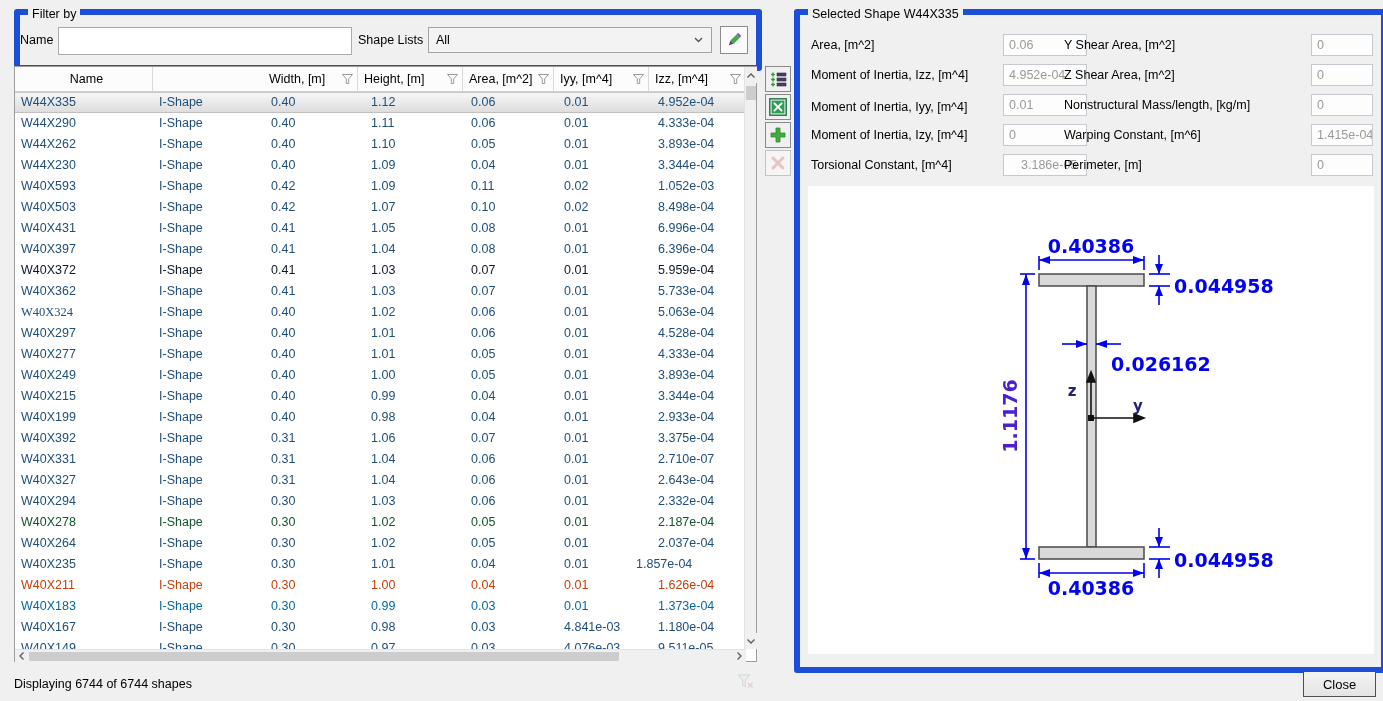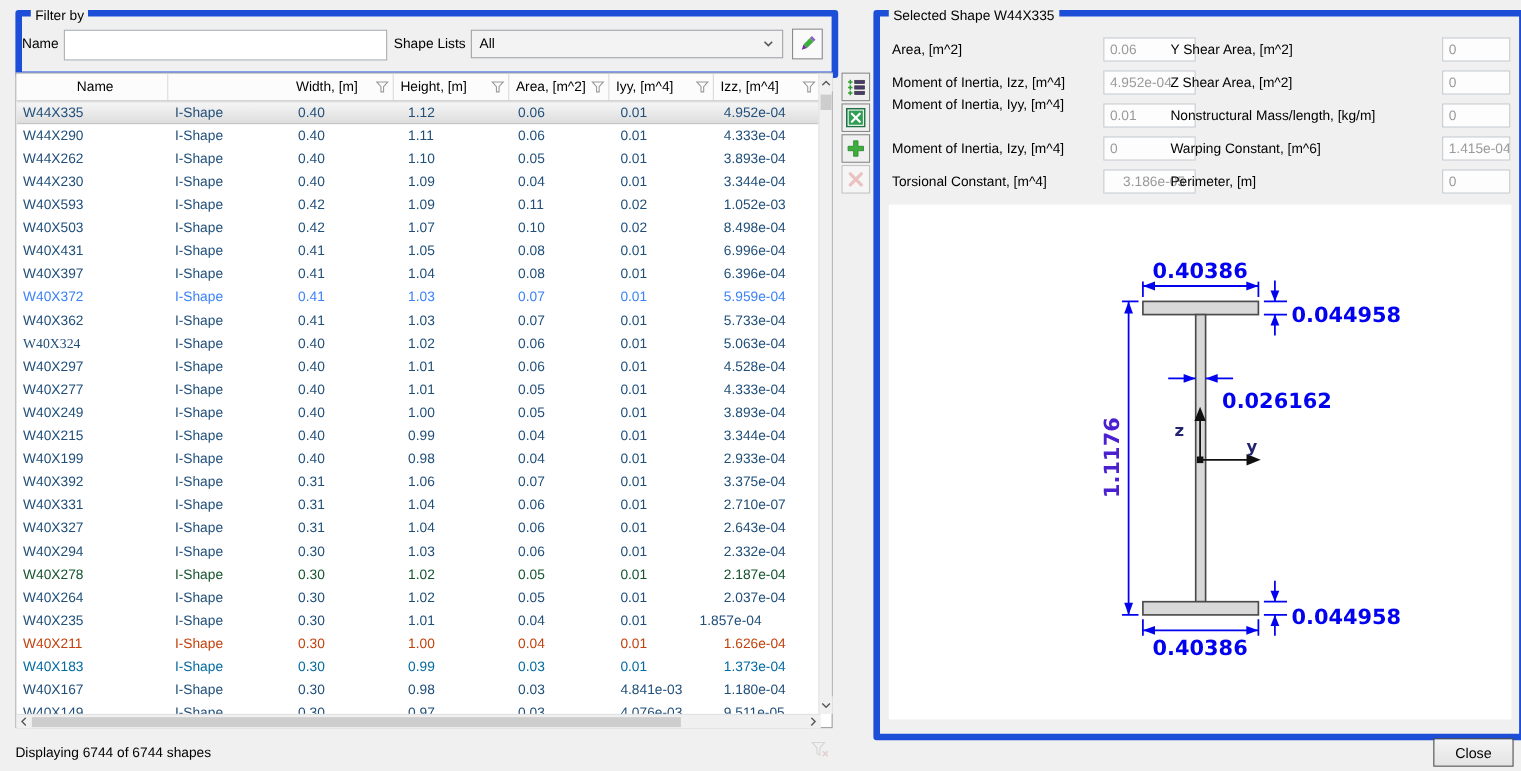--- a/index.html
+++ b/index.html
@@ -176,21 +176,21 @@
       </div>
       <div class="trow" style="top: 147px; color: rgb(31, 78, 121);">
         <span class="tcell" style="left: 6px;">W40X397</span>
         <span class="tcell" style="left: 144px;">I-Shape</span>
         <span class="tcell" style="left: 256px;">0.41</span>
         <span class="tcell" style="left: 356px;">1.04</span>
         <span class="tcell" style="left: 456px;">0.08</span>
         <span class="tcell" style="left: 549px;">0.01</span>
         <span class="tcell" style="left: 643px;">6.396e-04</span>
       </div>
-      <div class="trow" style="top: 168px; color: #3b82f6;">
+      <div class="trow" style="top: 168px; color: #0f172a;">
         <span class="tcell" style="left: 6px;">W40X372</span>
         <span class="tcell" style="left: 144px;">I-Shape</span>
         <span class="tcell" style="left: 256px;">0.41</span>
         <span class="tcell" style="left: 356px;">1.03</span>
         <span class="tcell" style="left: 456px;">0.07</span>
         <span class="tcell" style="left: 549px;">0.01</span>
         <span class="tcell" style="left: 643px;">5.959e-04</span>
       </div>
       <div class="trow" style="top: 189px; color: rgb(31, 78, 121);">
         <span class="tcell" style="left: 6px;">W40X362</span>
@@ -445,21 +445,21 @@
   </svg>
 </span>
 
 <div class="groupbox" style="left:794px;top:9px;width:581px;height:652px;">
   <span class="groupbox-title">Selected Shape W44X335</span>
   <div id="fields">
       <span class="fld-label" style="left: 11px; top: 19px;">Area, [m^2]</span>
       <div class="fld-box" style="left: 203px; top: 19px;">0.06</div>
       <span class="fld-label" style="left: 11px; top: 49px;">Moment of Inertia, Izz,  [m^4]</span>
       <div class="fld-box" style="left: 203px; top: 49px;">4.952e-04</div>
-      <span class="fld-label" style="left: 11px; top: 69px;">Moment of Inertia, Iyy,  [m^4]</span>
+      <span class="fld-label" style="left: 11px; top: 81px;">Moment of Inertia, Iyy,  [m^4]</span>
       <div class="fld-box" style="left: 203px; top: 79px;">0.01</div>
       <span class="fld-label" style="left: 11px; top: 109px;">Moment of Inertia, Izy,  [m^4]</span>
       <div class="fld-box" style="left: 203px; top: 109px;">0</div>
       <span class="fld-label" style="left: 11px; top: 139px;">Torsional Constant,  [m^4]</span>
       <div class="fld-box" style="left: 203px; top: 139px; padding-left: 17px;">3.186e-05</div>
       <span class="fld-label" style="left: 264px; top: 19px;">Y Shear Area, [m^2]</span>
       <div class="fld-box narrow" style="left: 511px; top: 19px;">0</div>
       <span class="fld-label" style="left: 264px; top: 49px;">Z Shear Area, [m^2]</span>
       <div class="fld-box narrow" style="left: 511px; top: 49px;">0</div>
       <span class="fld-label" style="left: 264px; top: 79px;">Nonstructural Mass/length,  [kg/m]</span>

